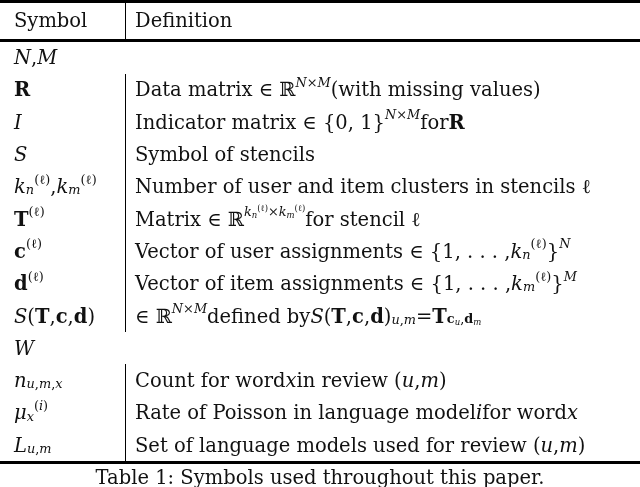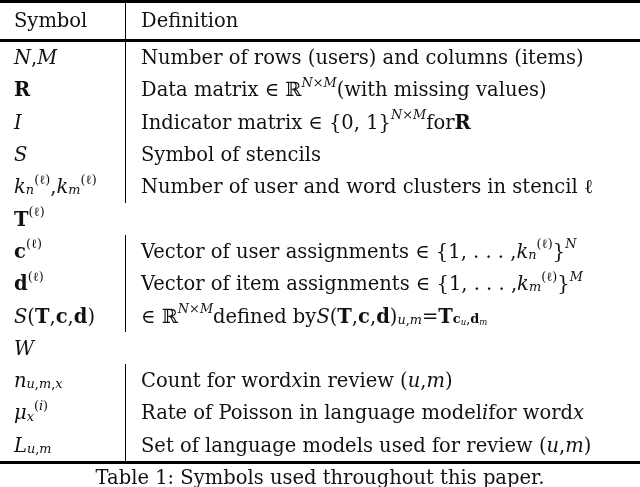--- a/index.html
+++ b/index.html
@@ -10,21 +10,21 @@
     font-family: "DejaVu Serif", "Liberation Serif", serif;
     font-size: 19.5px;
     overflow: hidden;
   }
   .page { width: 640px; height: 344px; position: relative; border-radius: 24px; }
   .rule { height: 2.5px; background: #000000; width: 100%; }
   .hdr-row { display: grid; grid-template-columns: 125px 1fr; height: 36.5px; }
   .body-row { display: grid; grid-template-columns: 125px 1fr; height: 32.3px; }
   .cell { display: flex; align-items: center; white-space: nowrap; overflow: visible; }
   .cell.sym { padding-left: 14px; }
-  .cell.def { border-left: 1.5px solid #000000; padding-left: 15px; }
+  .cell.def { border-left: 1.5px solid #000000; padding-left: 9px; }
   sub, sup { font-size: 0.66em; line-height: 0; position: relative; vertical-align: baseline; }
   sup { top: -0.55em; }
   sub { top: 0.28em; }
   .m-it { font-style: italic; }
   .m-bf { font-weight: bold; }
   .m-cal { font-style: italic; }
   .caption { text-align: center; padding-top: 2px; }
 </style>
 </head>
 <body>
@@ -39,21 +39,20 @@
     <div class="cell def">
       <span>Definition</span>
     </div>
   </div>
 
   <div class="rule"></div>
 
   <div>
       <div class="body-row">
         <div class="cell sym"><span class="m-it">N</span>, <span class="m-it">M</span></div>
-        <div class="cell def">Number of rows (users) and columns (items)</div>
       </div>
       <div class="body-row">
         <div class="cell sym">
           <span class="m-bf">R</span>
         </div>
         <div class="cell def">Data matrix ∈ ℝ<sup><span class="m-it">N</span>×<span class="m-it">M</span></sup> (with missing values)</div>
       </div>
       <div class="body-row">
         <div class="cell sym">
           <span class="m-cal">I</span>
@@ -61,27 +60,28 @@
         <div class="cell def">Indicator matrix ∈ {0, 1}<sup><span class="m-it">N</span>×<span class="m-it">M</span></sup> for <span class="m-bf">R</span></div>
       </div>
       <div class="body-row">
         <div class="cell sym">
           <span class="m-it">S</span>
         </div>
         <div class="cell def">Symbol of stencils</div>
       </div>
       <div class="body-row">
         <div class="cell sym"><span class="m-it">k</span><sub><span class="m-it">n</span></sub><sup>(ℓ)</sup>, <span class="m-it">k</span><sub><span class="m-it">m</span></sub><sup>(ℓ)</sup></div>
-        <div class="cell def">Number of user and word clusters in stencil ℓ</div>
+        <div class="cell def">Number of user and item clusters in stencils ℓ</div>
       </div>
       <div class="body-row">
         <div class="cell sym">
           <span class="m-bf">T</span>
           <sup>(ℓ)</sup>
         </div>
+        <div class="cell def">Matrix ∈ ℝ<sup><span class="m-it">k</span><sub><span class="m-it">n</span></sub><sup>(ℓ)</sup>×<span class="m-it">k</span><sub><span class="m-it">m</span></sub><sup>(ℓ)</sup></sup> for stencil ℓ</div>
       </div>
       <div class="body-row">
         <div class="cell sym">
           <span class="m-bf">c</span>
           <sup>(ℓ)</sup>
         </div>
         <div class="cell def">Vector of user assignments ∈ {1, . . . , <span class="m-it">k</span><sub><span class="m-it">n</span></sub><sup>(ℓ)</sup>}<sup><span class="m-it">N</span></sup></div>
       </div>
       <div class="body-row">
         <div class="cell sym">

